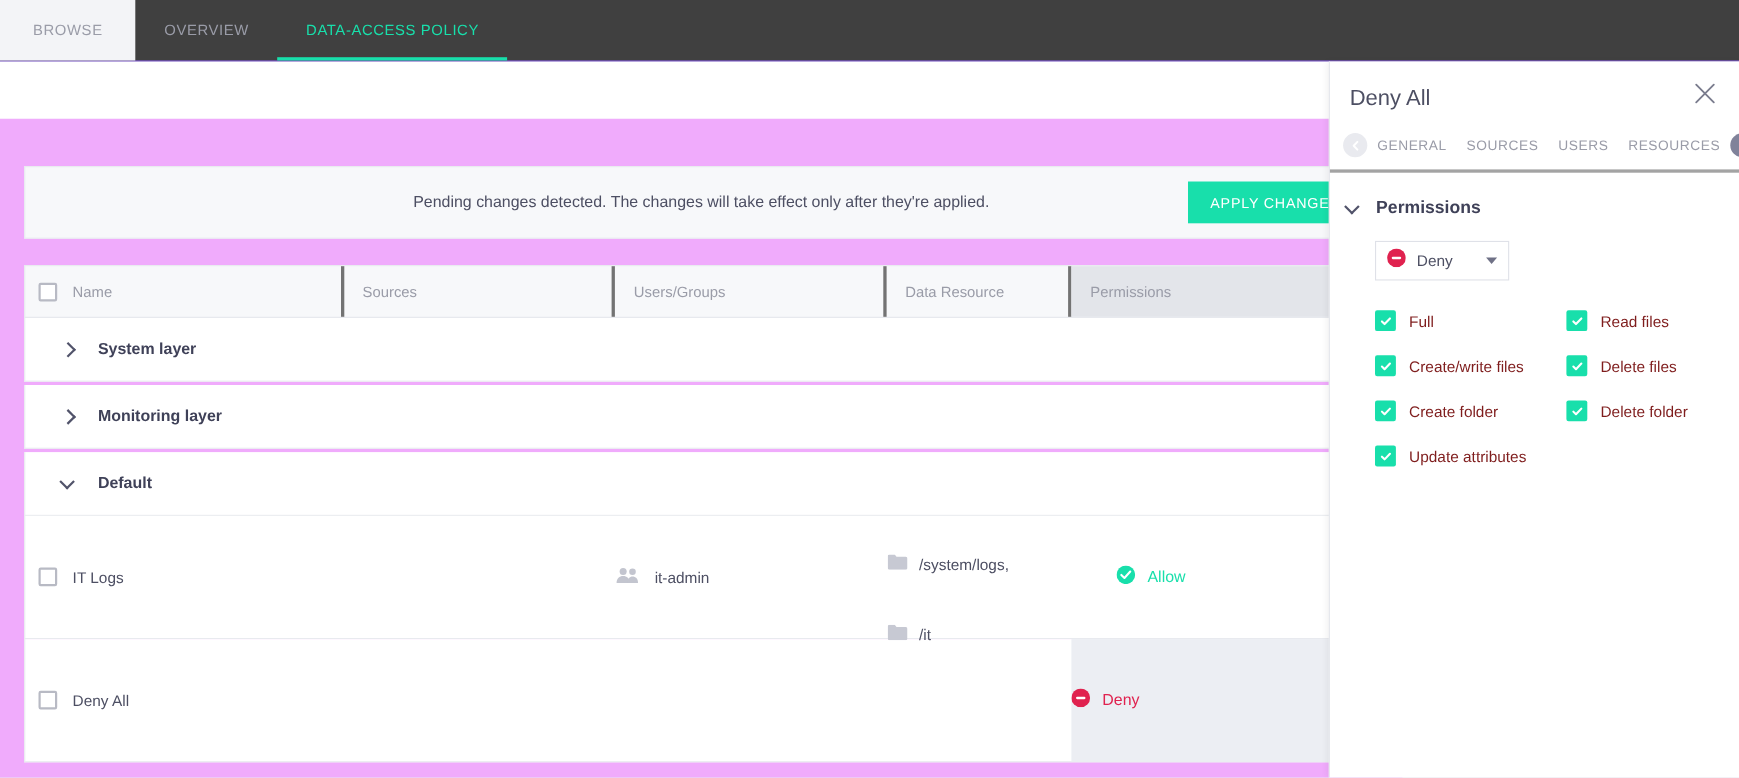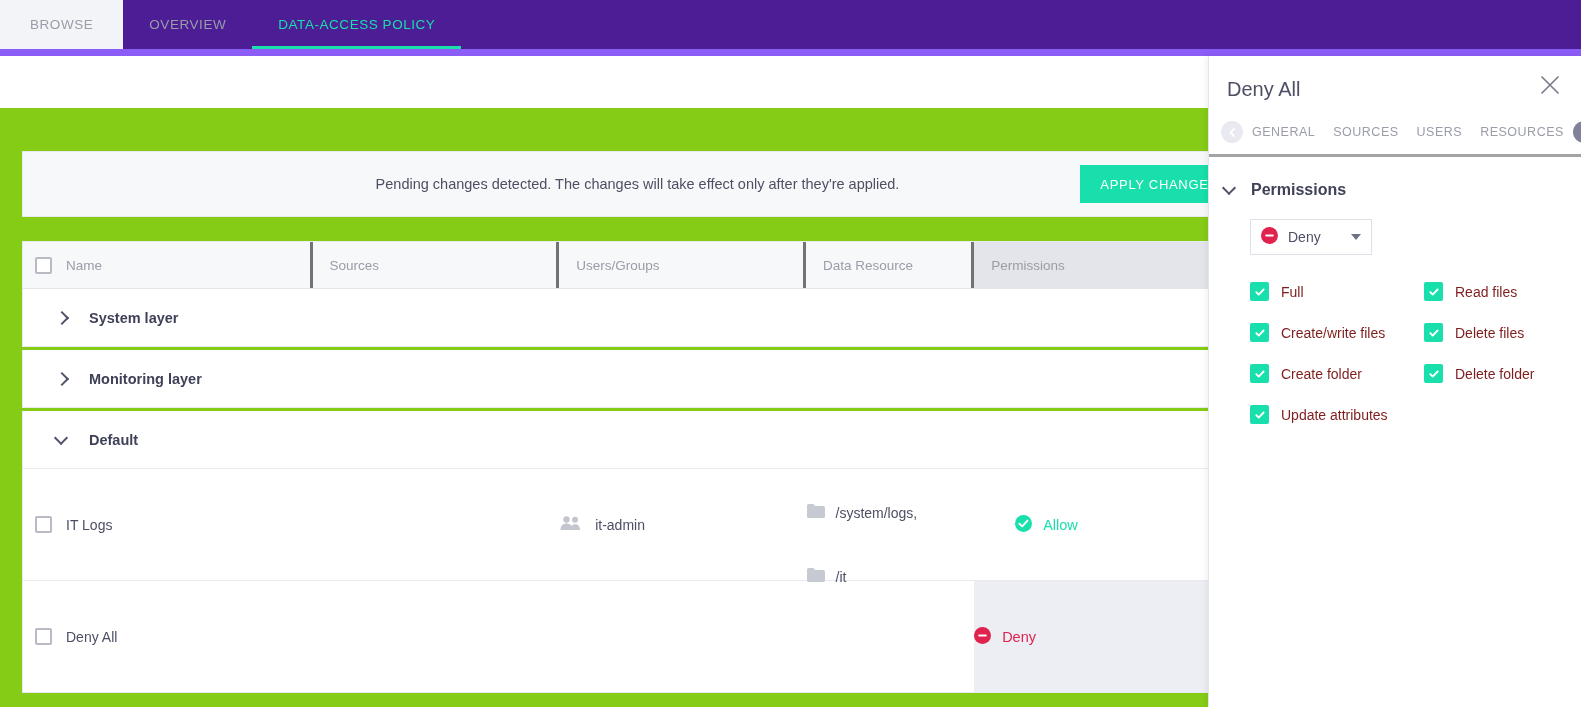--- a/index.html
+++ b/index.html
@@ -7,22 +7,22 @@
     width: 1581px; height: 707px;
     font-family: "Liberation Sans", sans-serif;
     background: #eceef3;
     overflow: hidden;
   }
   .app { position: relative; width: 1581px; height: 707px; }
 
   
   .tabbar {
     position: absolute; left: 0; top: 0; width: 1581px; height: 56px;
-    background: #4c1d95;
-    border-bottom: 7px solid #8b5cf6;
+    background: #404040;
+    border-bottom: 1px solid #8b5cf6;
     display: flex; align-items: stretch;
   }
   .tab {
     display: flex; align-items: center; justify-content: center;
     padding: 0 26px;
     font-size: 13.5px; letter-spacing: .55px;
     color: #9a9ca8; cursor: pointer;
     position: relative; user-select: none;
   }
   .tab.muted-bg { background: #f3f4f7; padding: 0 30px; }
@@ -43,21 +43,21 @@
     font-size: 13px; letter-spacing: .7px;
     border: none; height: 36px; padding: 0 18px;
     cursor: pointer; white-space: nowrap;
   }
   .actionbar .btn-green { margin-right: 8px; }
   .actionbar .btn-green.second { margin-right: 0; width: 150px; }
 
   
   .content {
     position: absolute; left: 0; top: 108px; width: 1275px; height: 599px;
-    background: #84cc16;
+    background: #f0abfc;
     padding: 0 22px;
   }
 
   
   .banner {
     margin-top: 43px;
     height: 66px; background: #f7f8fa;
     border: 1px solid #e8eaef;
     display: flex; align-items: center; position: relative;
   }

